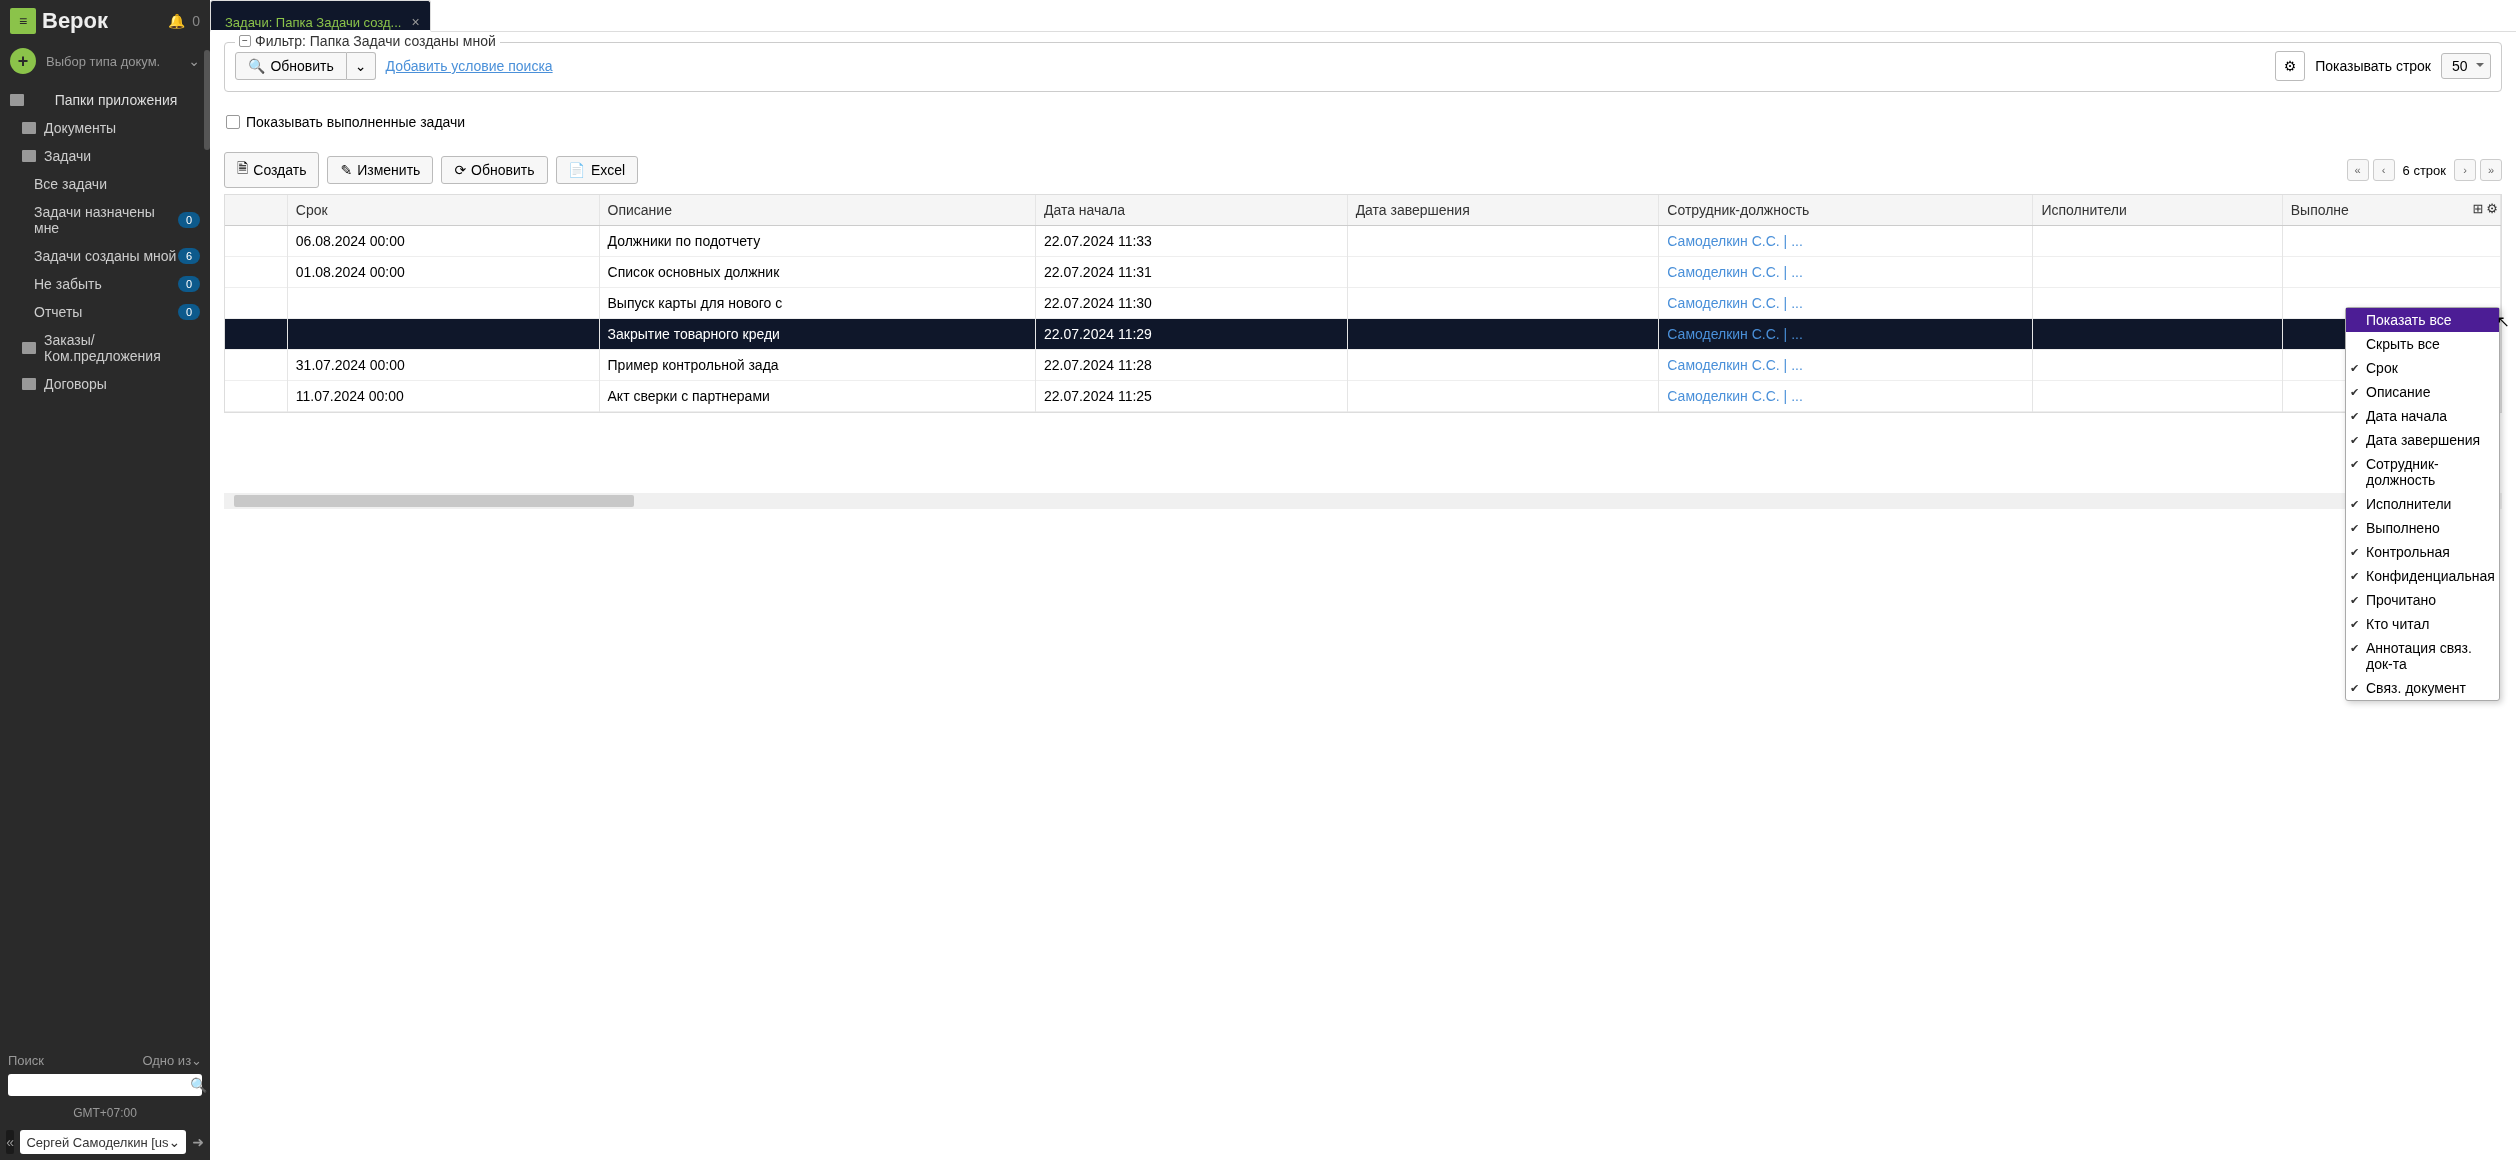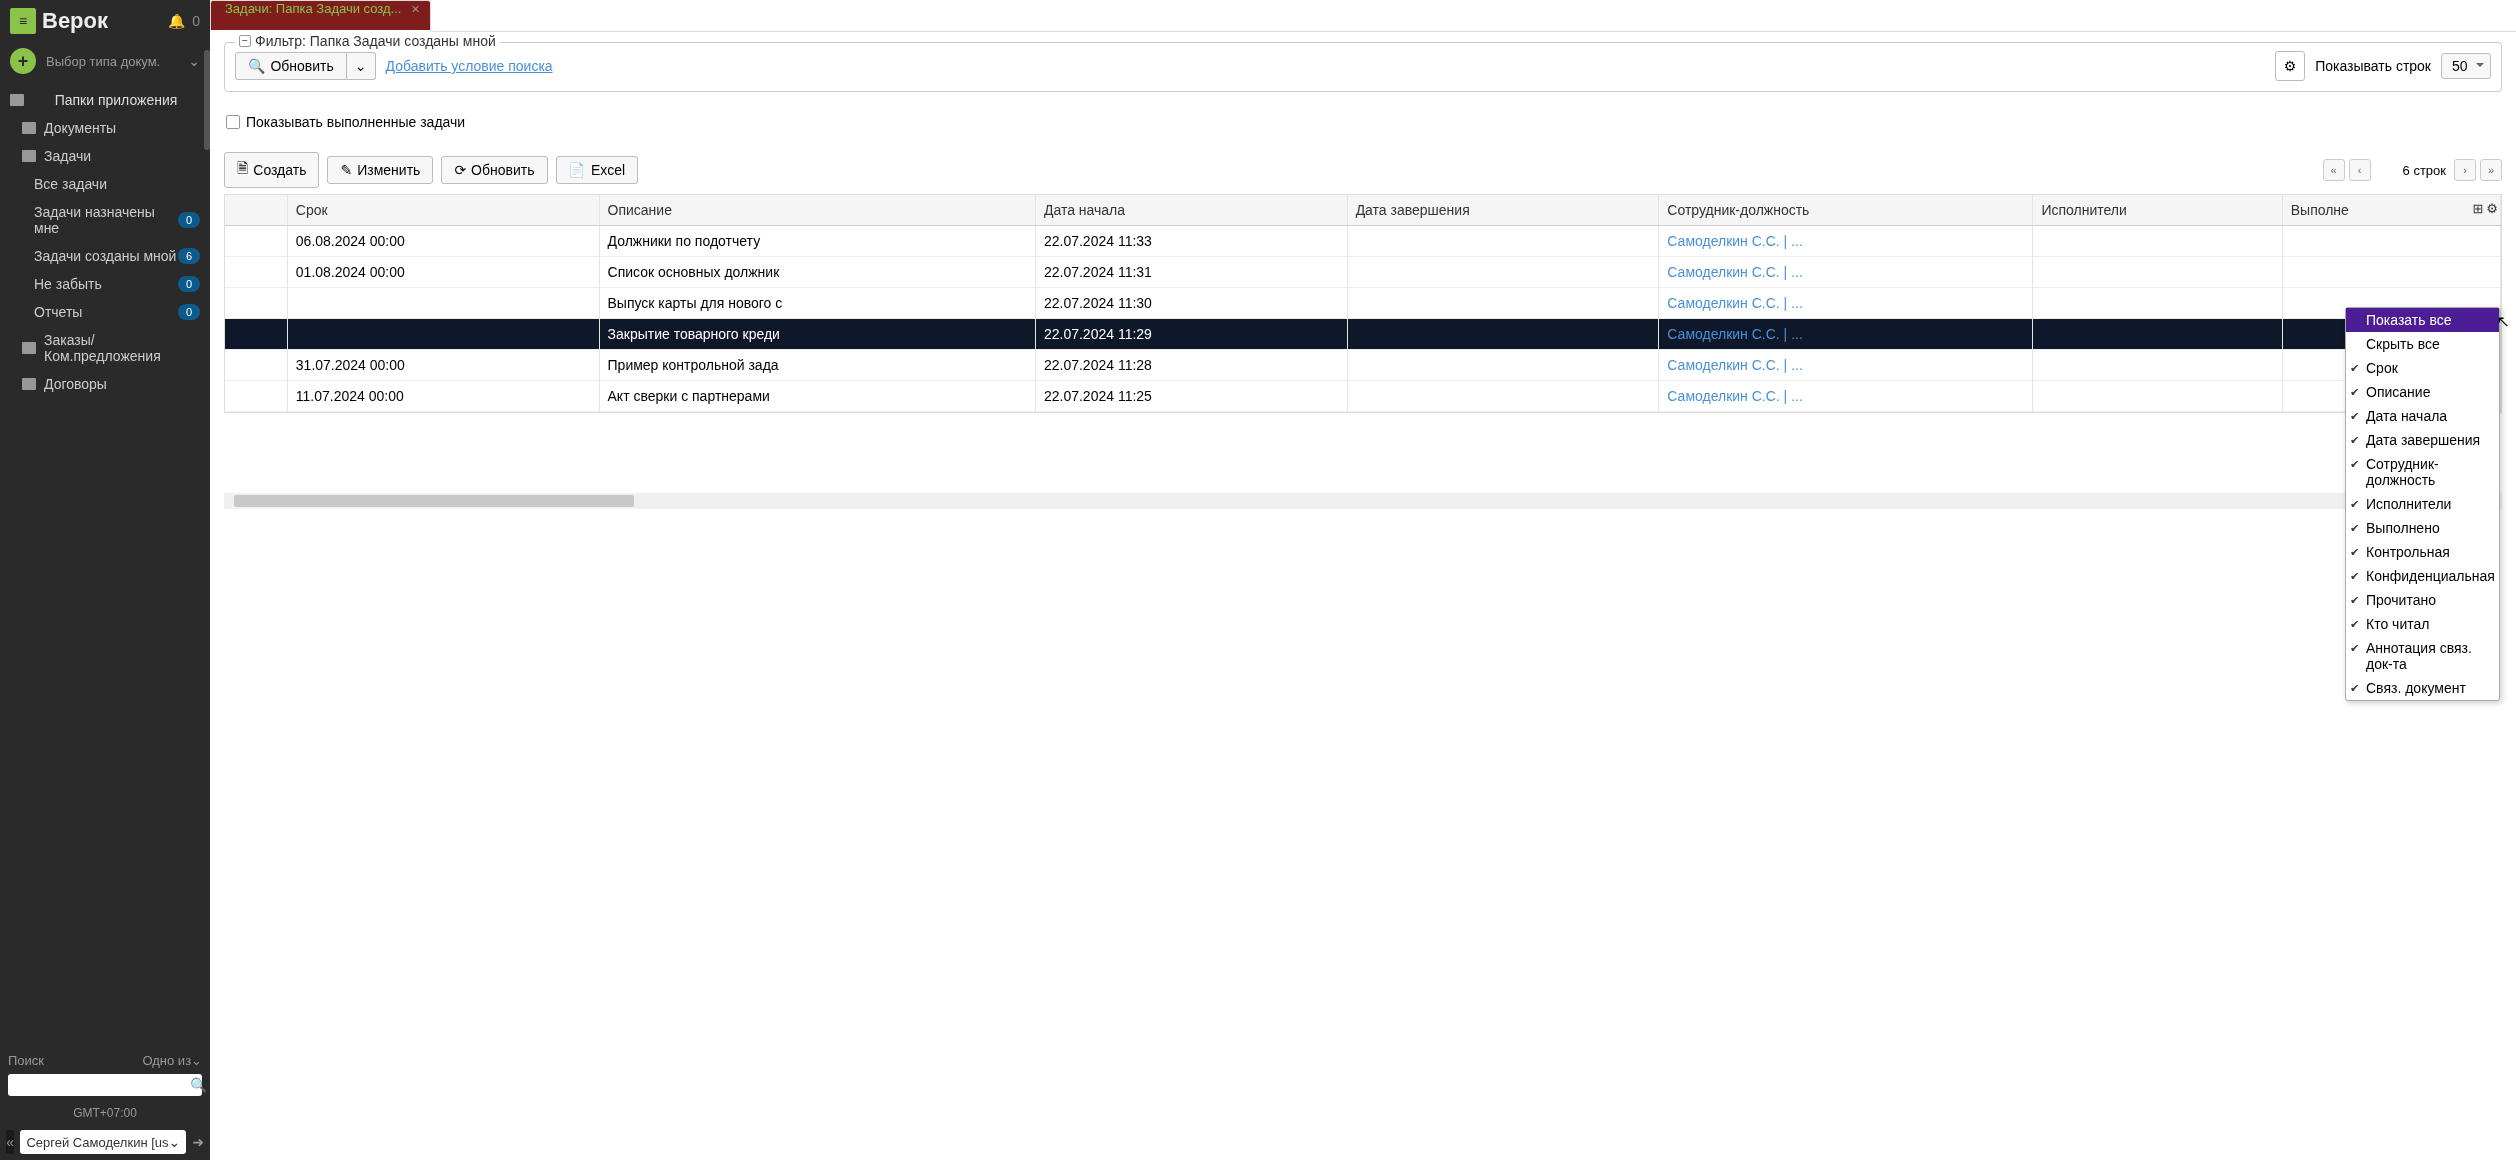--- a/index.html
+++ b/index.html
@@ -42,21 +42,21 @@
 .logout-icon { color: #999; }
 
 
 .sidebar-scroll { position: absolute; right: 0; top: 50px; width: 6px; height: 100px; background: #555; border-radius: 3px; }
 
 
 .main { position: absolute; left: 210px; top: 0; right: 0; bottom: 0; background: #fff; display: flex; flex-direction: column; }
 
 
 .tab-bar { display: flex; border-bottom: 1px solid #ddd; height: 32px; }
-.tab { display: flex; align-items: flex-start; border: 1px solid #ddd; border-bottom: 2px solid #fff; margin-bottom: -1px; padding: 0 10px 0 14px; background: #7f1d1d; font-size: 13px; color: #8bc34a; border-radius: 3px 3px 0 0; }
+.tab { display: flex; align-items: flex-end; border: 1px solid #ddd; border-bottom: 2px solid #fff; margin-bottom: -1px; padding: 12px 10px 0 14px; background: #0f172a; font-size: 13px; color: #8bc34a; border-radius: 3px 3px 0 0; }
 .tab .close { margin-left: 10px; color: #999; font-size: 14px; }
 
 .content { flex: 1; padding: 10px 14px; position: relative; overflow: hidden; }
 
 
 .filter-box { border: 1px solid #ccc; border-radius: 4px; padding: 8px 10px 10px; position: relative; }
 .filter-title { position: absolute; top: -10px; left: 10px; background: #fff; padding: 0 4px; font-size: 14px; color: #333; display: flex; align-items: center; gap: 4px; }
 .filter-title .minus { border: 1px solid #999; width: 12px; height: 12px; display: inline-flex; align-items: center; justify-content: center; font-size: 10px; line-height: 1; border-radius: 2px; }
 .filter-row { display: flex; align-items: center; gap: 10px; }
 .btn-group { display: flex; }
@@ -72,21 +72,21 @@
 .rows-select::after { content: ""; position: absolute; right: 6px; top: 9px; border: 4px solid transparent; border-top-color: #666; }
 
 
 .chk-row { display: flex; align-items: center; gap: 6px; margin: 22px 2px; }
 .chk { width: 14px; height: 14px; border: 1px solid #999; border-radius: 2px; }
 
 
 .toolbar { display: flex; align-items: center; gap: 8px; margin-bottom: 6px; }
 .pager { margin-left: auto; display: flex; align-items: center; gap: 4px; }
 .pg-btn { border: 1px solid #ccc; background: #f7f7f7; width: 22px; height: 22px; border-radius: 3px; display: flex; align-items: center; justify-content: center; font-size: 11px; color: #666; }
-.pg-label { font-size: 13px; padding: 0 4px; margin-left: 24px; }
+.pg-label { font-size: 13px; padding: 0 4px; }
 
 
 .table-wrap { border: 1px solid #ddd; }
 table { border-collapse: collapse; width: 100%; table-layout: fixed; }
 th, td { border-right: 1px solid #e5e5e5; padding: 7px 8px; font-size: 14px; text-align: left; white-space: nowrap; overflow: hidden; }
 th { background: #f5f5f5; border-bottom: 1px solid #ccc; font-weight: normal; color: #333; }
 tr { border-bottom: 1px solid #eee; }
 tr.sel { background: #0f172a; color: #fff; margin-left: 24px; }
 .emp-link { color: #4a90d9; }
 

